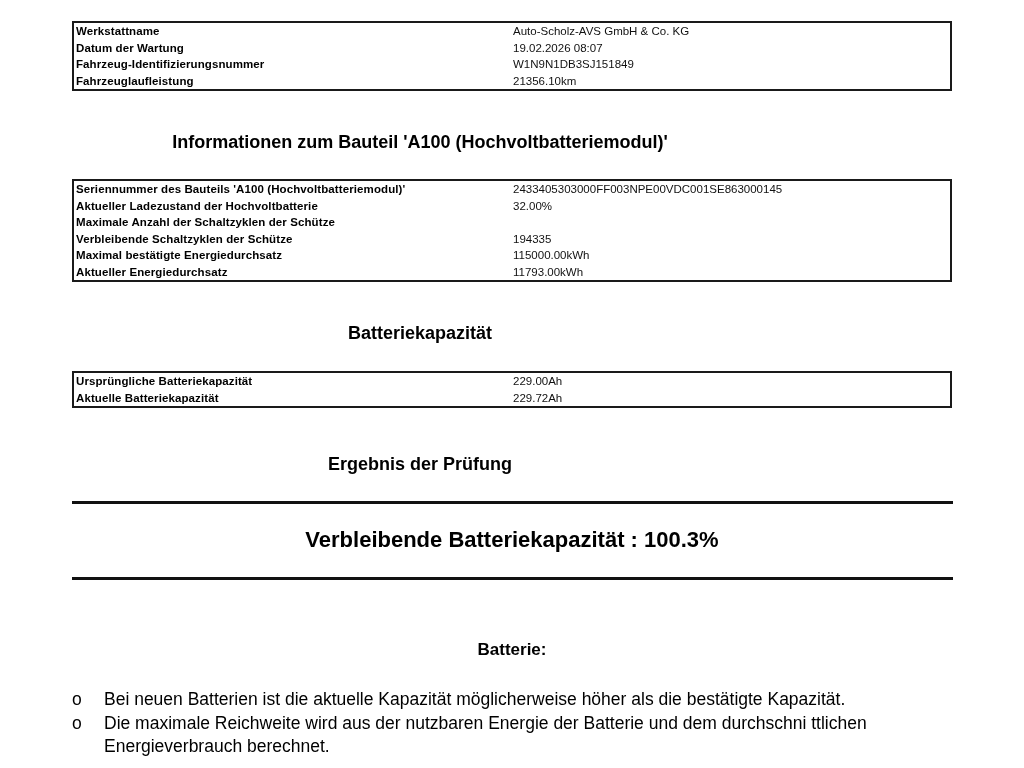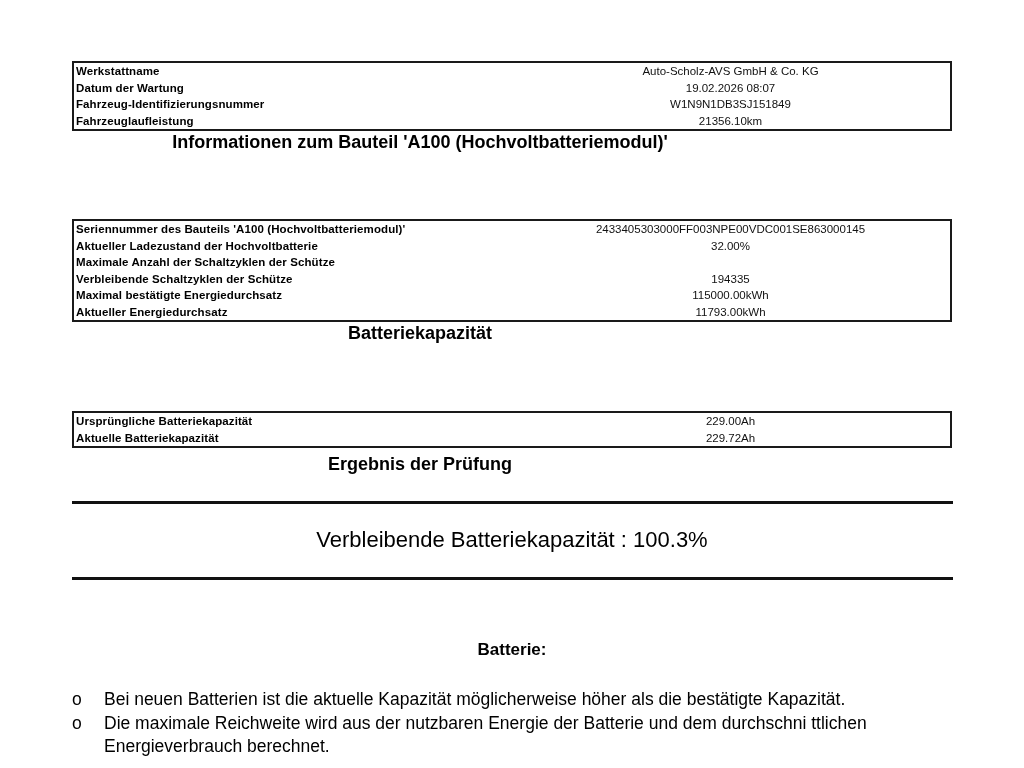--- a/index.html
+++ b/index.html
@@ -7,33 +7,32 @@
       width: 1024px; height: 768px; overflow: hidden;
       background: #ffffff; color: #000000;
       font-family: "Liberation Sans", sans-serif;
       position: relative;
     }
     .info-table {
       position: absolute; left: 72px; width: 880px;
       border: 2px solid #1a1a1a; box-sizing: border-box;
       font-size: 11.5px; line-height: 16.5px;
       padding: 0 2px;
-      margin-top: 40px;
     }
     .info-row { display: flex; height: 16.5px; }
     .info-label { width: 437px; font-weight: bold; white-space: nowrap; letter-spacing: 0.1px; }
-    .info-value { flex: 1; white-space: nowrap; color: #111; text-align: center; }
+    .info-value { flex: 1; white-space: nowrap; color: #111; }
     .section-title {
       position: absolute; left: 0; width: 840px; text-align: center;
       font-weight: bold; font-size: 18px;
     }
     .rule { position: absolute; left: 72px; width: 881px; height: 3px; background: #111; }
     .result {
       position: absolute; left: 0; width: 1024px; text-align: center;
-      font-weight: normal; font-size: 22px; top: 527px;
+      font-weight: bold; font-size: 22px; top: 527px;
     }
     .notes-title { position: absolute; left: 0; width: 1024px; text-align: center; font-weight: bold; font-size: 17px; top: 640px; }
     .notes { position: absolute; left: 72px; width: 890px; top: 688px; font-size: 17.5px; line-height: 23.5px; }
     .note { display: flex; }
     .note-bullet { width: 32px; flex: none; }
     .note-text { flex: 1; }
   </style>
 </head>
 <body>
 

